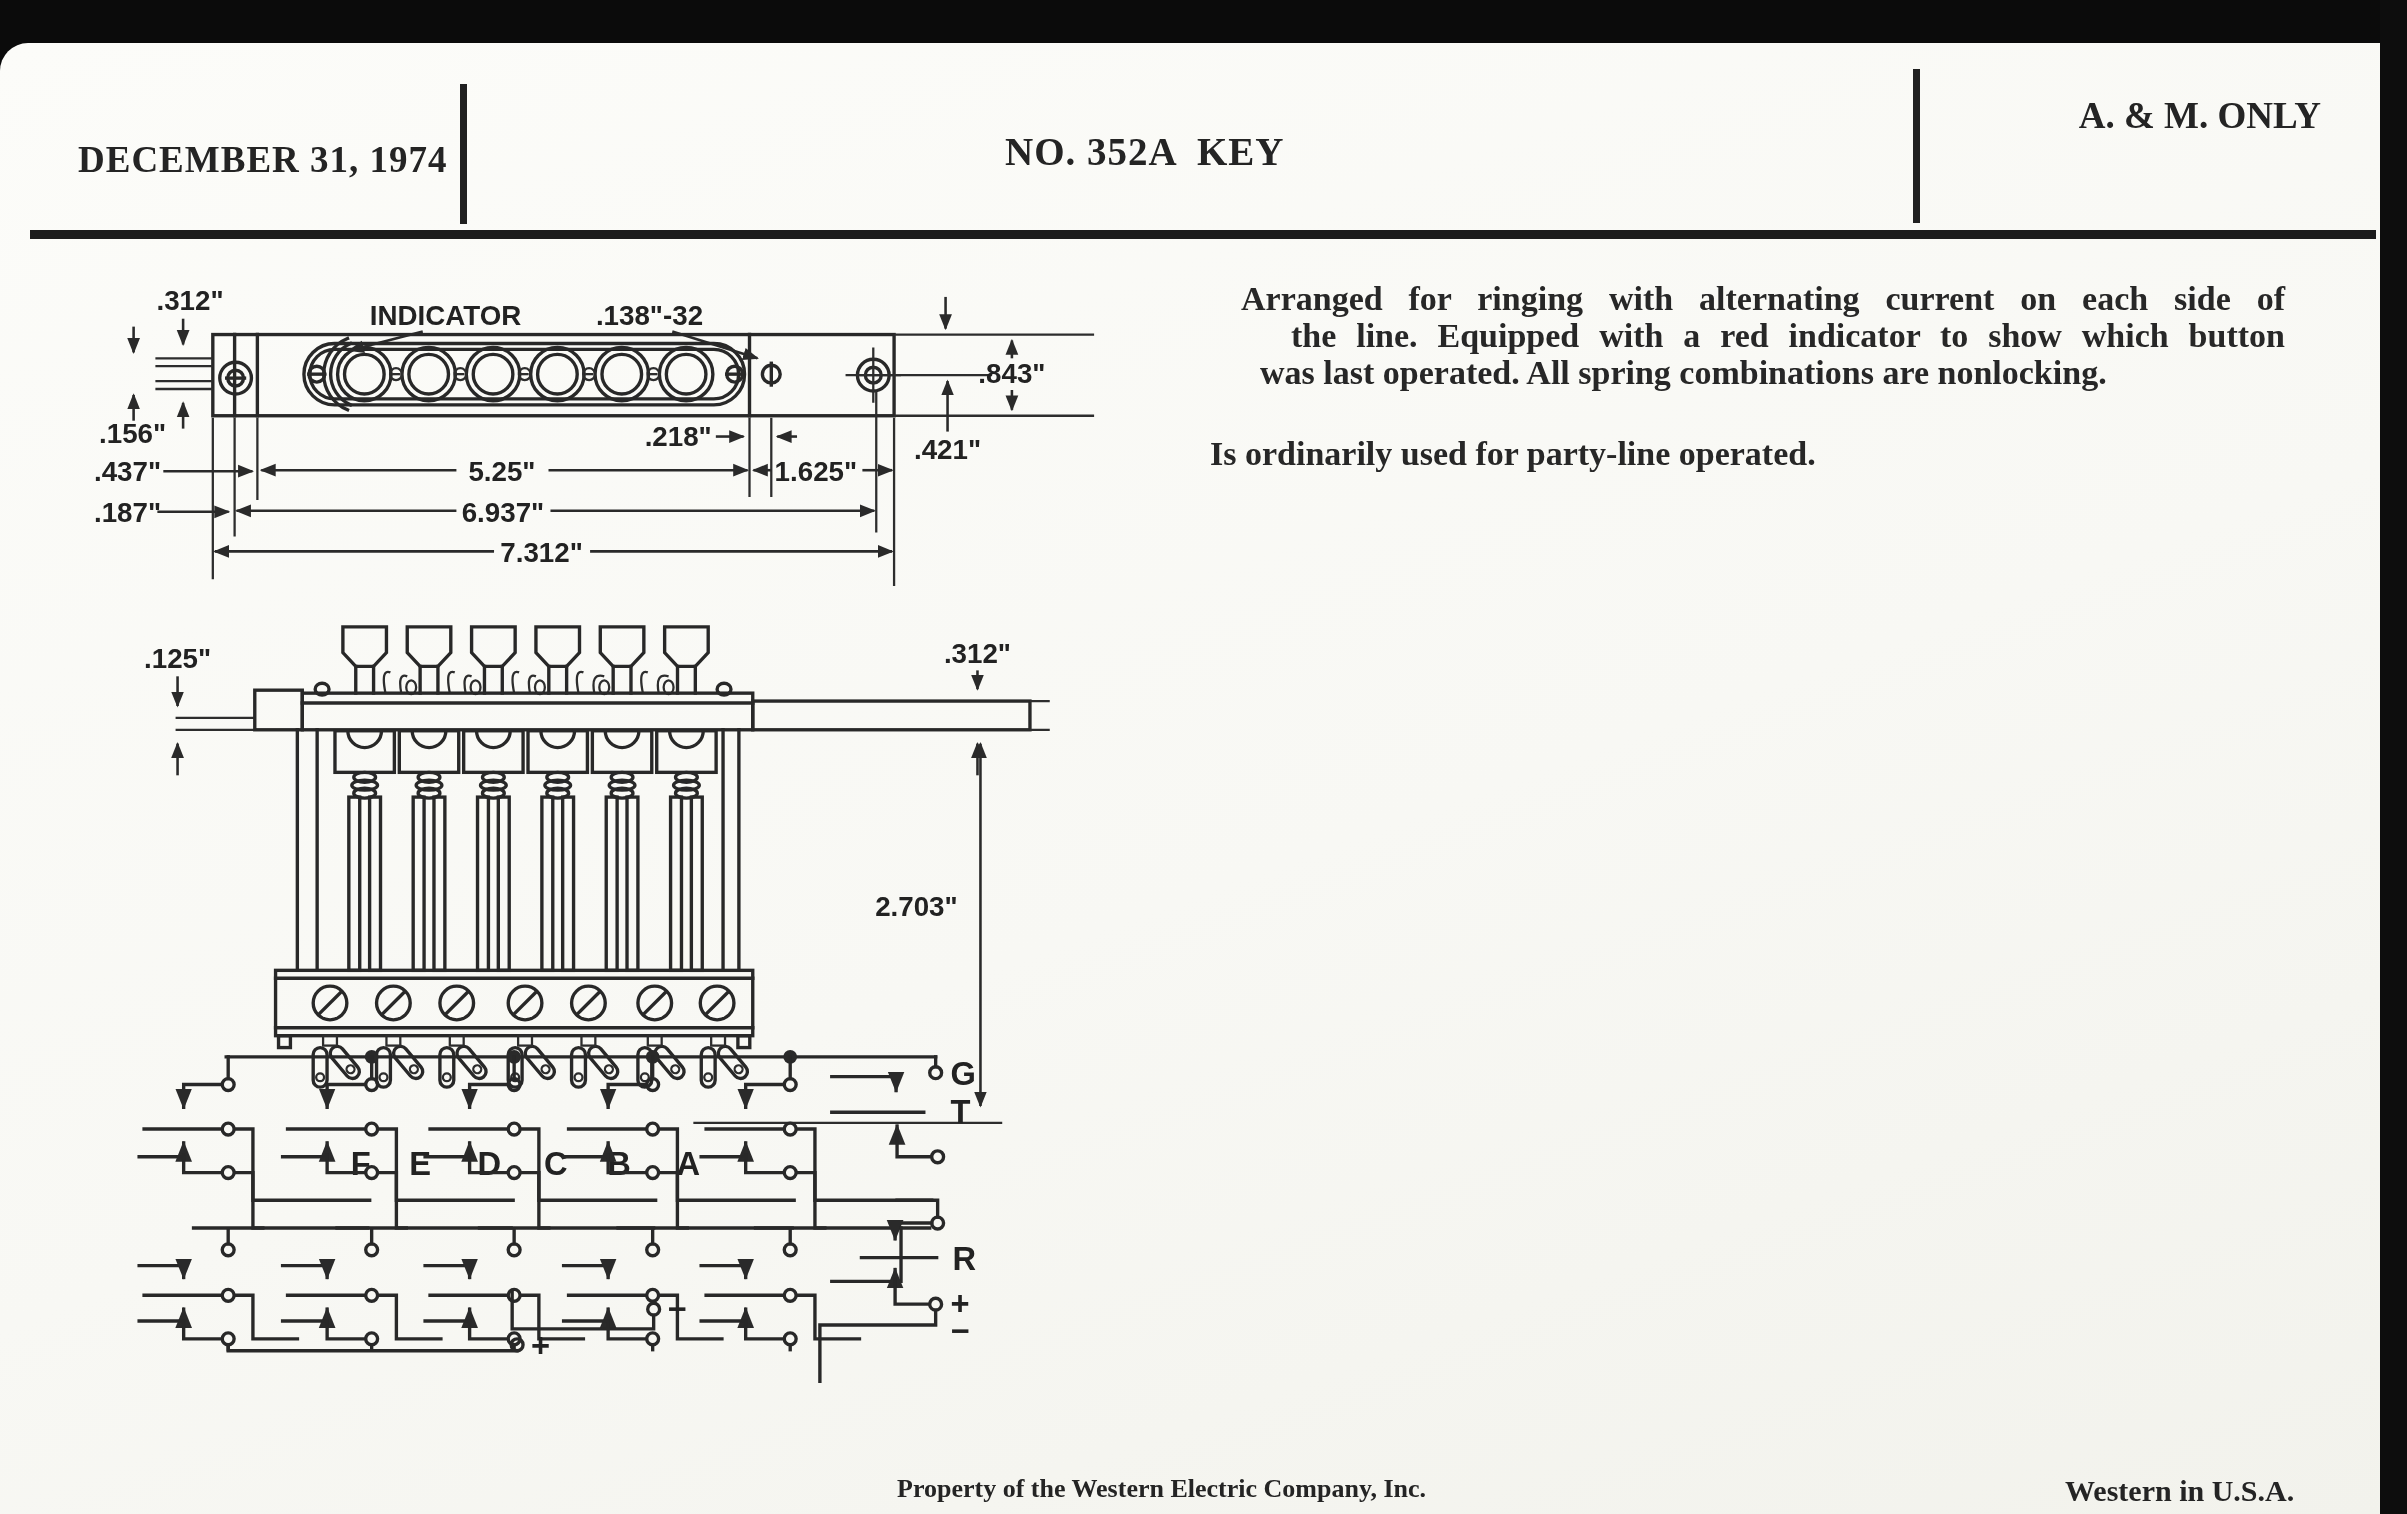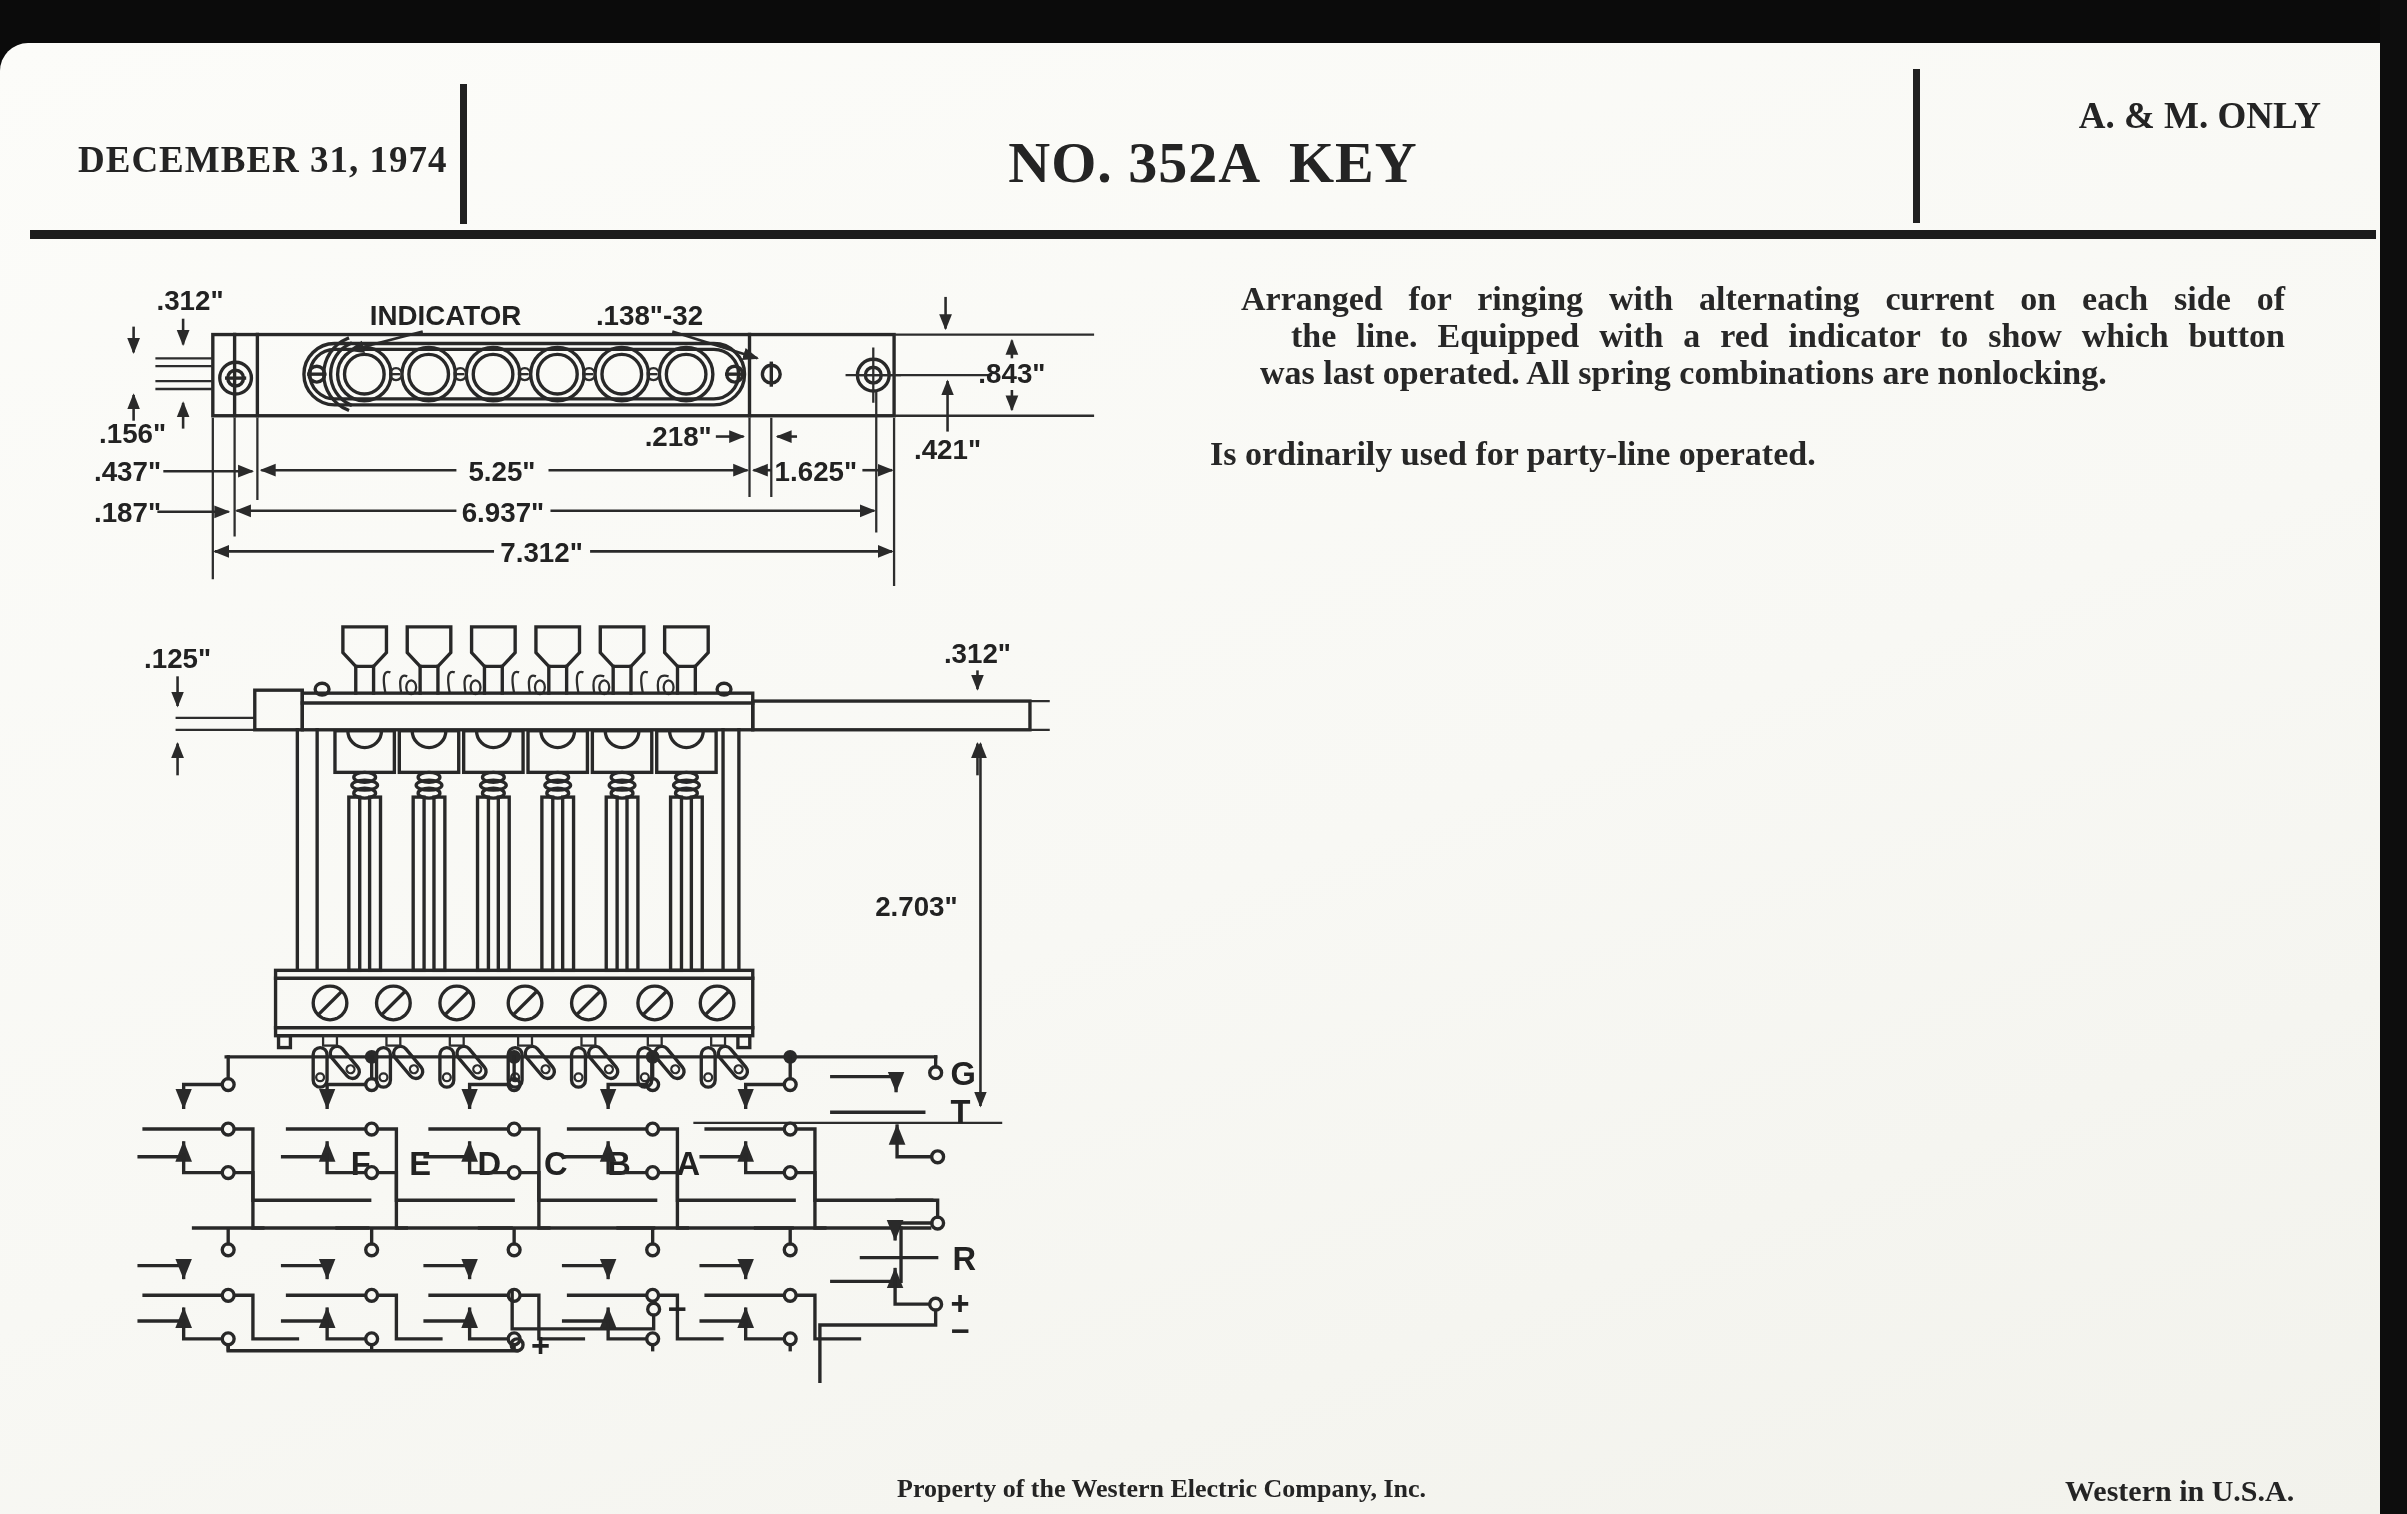--- a/index.html
+++ b/index.html
@@ -3,22 +3,22 @@
 <meta charset="utf-8">
 <style>
   html,body{margin:0;padding:0;background:#000;}
   .page{position:relative;width:2408px;height:1515px;background:#0b0b0b;overflow:hidden;
         font-family:"Liberation Serif",serif;color:#242424;}
   .paper{position:absolute;left:0;top:43px;width:2380px;height:1472px;
          background:linear-gradient(160deg,#fcfcf9 0%,#f8f8f4 55%,#f2f2ec 100%);
          border-radius:28px 0 0 0;}
   .edge-right{position:absolute;right:0;top:0;width:28px;height:1515px;background:#0d0d0d;}
   .hdr-date{position:absolute;left:78px;top:138px;font-size:37px;font-weight:700;letter-spacing:1px;white-space:pre;}
-  .hdr-title{position:absolute;left:1005px;top:129px;width:416px;text-align:center;
-             font-size:58px;font-weight:700;white-space:pre;letter-spacing:1px;}
+  .hdr-title{position:absolute;left:1005px;top:129px;width:416px;text-align:left;
+             font-size:39px;font-weight:700;white-space:pre;letter-spacing:1px;}
   .hdr-right{position:absolute;left:1935px;top:91px;width:386px;text-align:right;
              font-size:37px;font-weight:700;line-height:50px;}
   .vrule{position:absolute;width:7px;background:#202020;}
   .hrule{position:absolute;left:30px;top:230px;width:2346px;height:9px;background:#1c1c1c;}
   .desc{position:absolute;left:1210px;top:280px;width:1075px;font-size:34px;font-weight:700;
         line-height:37px;color:#272727;}
   .desc .cont{padding-left:50px;}
   .j{text-align:justify;text-align-last:justify;margin-left:31px;}
   .desc2{position:absolute;left:1210px;top:395px;font-size:34px;font-weight:700;color:#272727;}
   .desc3{position:absolute;left:1210px;top:435px;font-size:34px;font-weight:700;color:#272727;}

